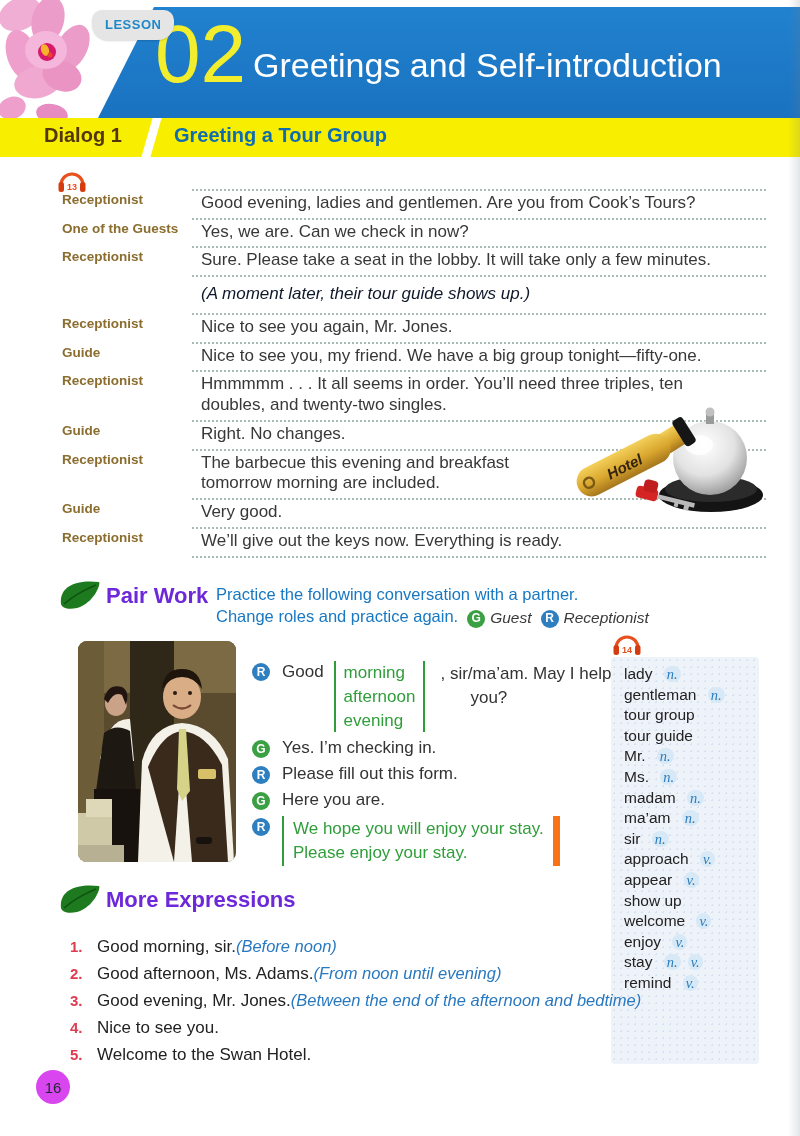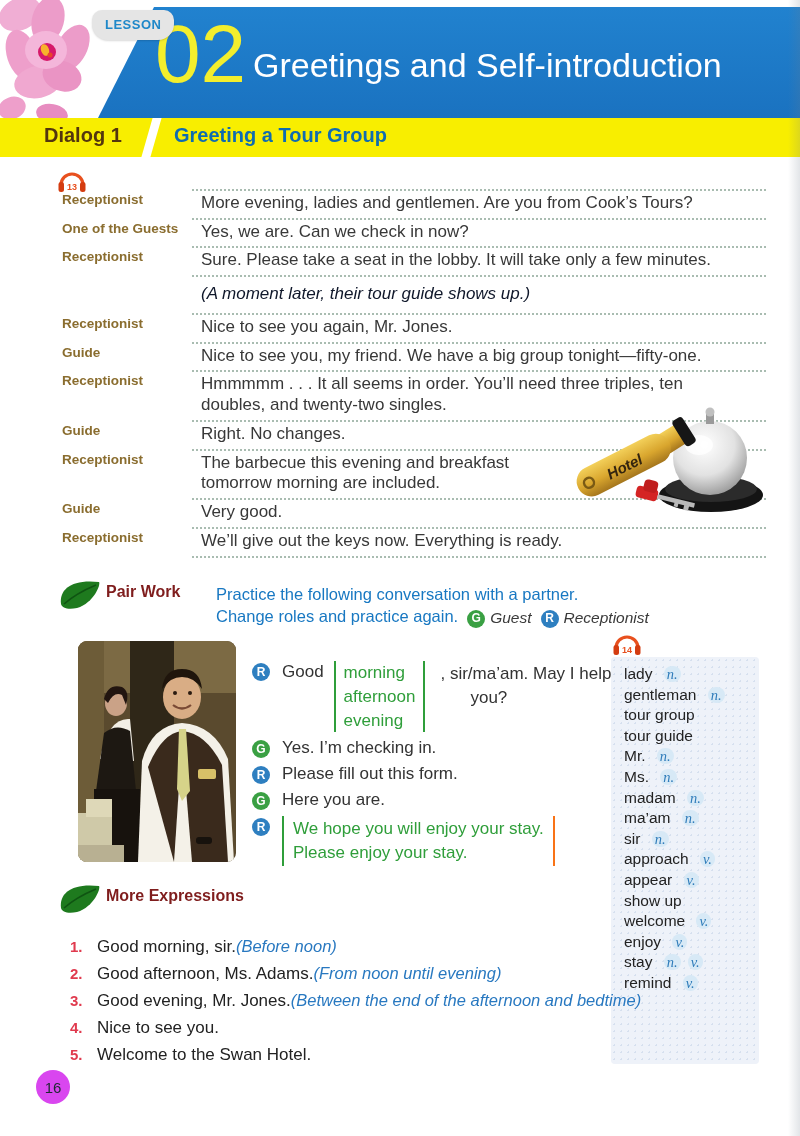--- a/index.html
+++ b/index.html
@@ -40,21 +40,21 @@
   .txt.stage{font-style:italic;color:#0f172a;padding-top:7px;padding-bottom:8px}
   .drow:nth-child(7) .txt{padding-right:52px}
   .drow:nth-child(9) .txt{padding-right:222px}
 
   .bell{position:absolute;left:561px;top:403px;width:210px;height:114px;z-index:4}
 
   
   .leaf{position:absolute;width:44px;height:34px}
   #leaf1{left:58px;top:577px}
   #leaf2{left:58px;top:881px}
-  .sec-heading{position:absolute;font-size:16px;font-weight:bold;color:#7f1d1d}
+  .sec-heading{position:absolute;font-size:22px;font-weight:bold;color:#6d28d9}
   #pw-heading{left:106px;top:583px}
   #me-heading{left:106px;top:887px}
   .pw-instr{position:absolute;left:216px;top:584px;width:440px;font-size:16.5px;color:#1878c2;line-height:1.32}
   .legend{display:inline-flex;align-items:center;gap:5px;margin-left:9px;color:#3a3a3a;
     font-style:italic;font-size:15.5px}
   .badge{display:inline-flex;width:18px;height:18px;border-radius:50%;color:#fff;font-weight:bold;
     font-size:12px;align-items:center;justify-content:center;font-style:normal;flex:0 0 18px}
   .badge.g{background:#3aa043}
   .badge.r{background:#2e7fc0}
 
@@ -62,21 +62,21 @@
 
   .convo{position:absolute;left:252px;top:661px;width:380px;font-size:17px;color:#333}
   .cline{display:flex;margin-bottom:6px}
   .cline .badge{margin-right:12px;margin-top:2px}
   .opt-wrap{display:flex;align-items:flex-start}
   .good{margin-right:10px;padding-top:1px}
   .opts{border-left:2px solid #2f9e3a;border-right:2px solid #2f9e3a;padding:0 8px;
     color:#2f9e3a;line-height:1.4}
   .suffix{padding-top:1px;margin-left:15px;line-height:1.4}
   .suffix .l2{margin-left:30px}
-  .alts{border-left:2px solid #2f9e3a;border-right:2px solid #f97316;padding:1px 9px;
+  .alts{border-left:2px solid #2f9e3a;border-right:7px solid #f97316;padding:1px 9px;
     color:#2f9e3a;line-height:1.4}
 
   
   .panel{position:absolute;left:611px;top:657px;width:148px;height:407px;background:#eef2f9;
     background-image:radial-gradient(rgba(150,175,210,.28) 1px,transparent 1px);background-size:7px 7px;
     border-radius:4px}
   .wp-box{margin:13px 10px 6px 11px;background:#cbe9df;padding:5px 8px 7px;
     box-shadow:3px 3px 0 rgba(140,180,170,.35)}
   .wp-box div{font-size:16px;color:#3d3d3d;line-height:1.2}
   .wp-topic{font-weight:bold;color:#53360e}
@@ -140,21 +140,21 @@
 <svg id="audio2" class="audio-badge" viewBox="0 0 32 27">
   <path d="M5,16 A11,11 0 0 1 27,16" stroke="#e8501e" stroke-width="3.2" fill="none"></path>
   <rect x="2.5" y="13" width="5.5" height="10" rx="2.5" fill="#d43c10"></rect>
   <rect x="24" y="13" width="5.5" height="10" rx="2.5" fill="#d43c10"></rect>
   <text x="16" y="21" font-size="9" font-weight="bold" fill="#e8501e" text-anchor="middle">14</text>
 </svg>
 
 <div class="dialog-rows" id="dialog-rows">
   <div class="drow">
     <div class="spk">Receptionist</div>
-    <div class="txt">More evening, ladies and gentlemen. Are you from Cook’s Tours?</div>
+    <div class="txt">Good evening, ladies and gentlemen. Are you from Cook’s Tours?</div>
   </div>
 
   <div class="drow">
     <div class="spk">One of the Guests</div>
     <div class="txt">Yes, we are. Can we check in now?</div>
   </div>
 
   <div class="drow">
     <div class="spk">Receptionist</div>
     <div class="txt">Sure. Please take a seat in the lobby. It will take only a few minutes.</div>

